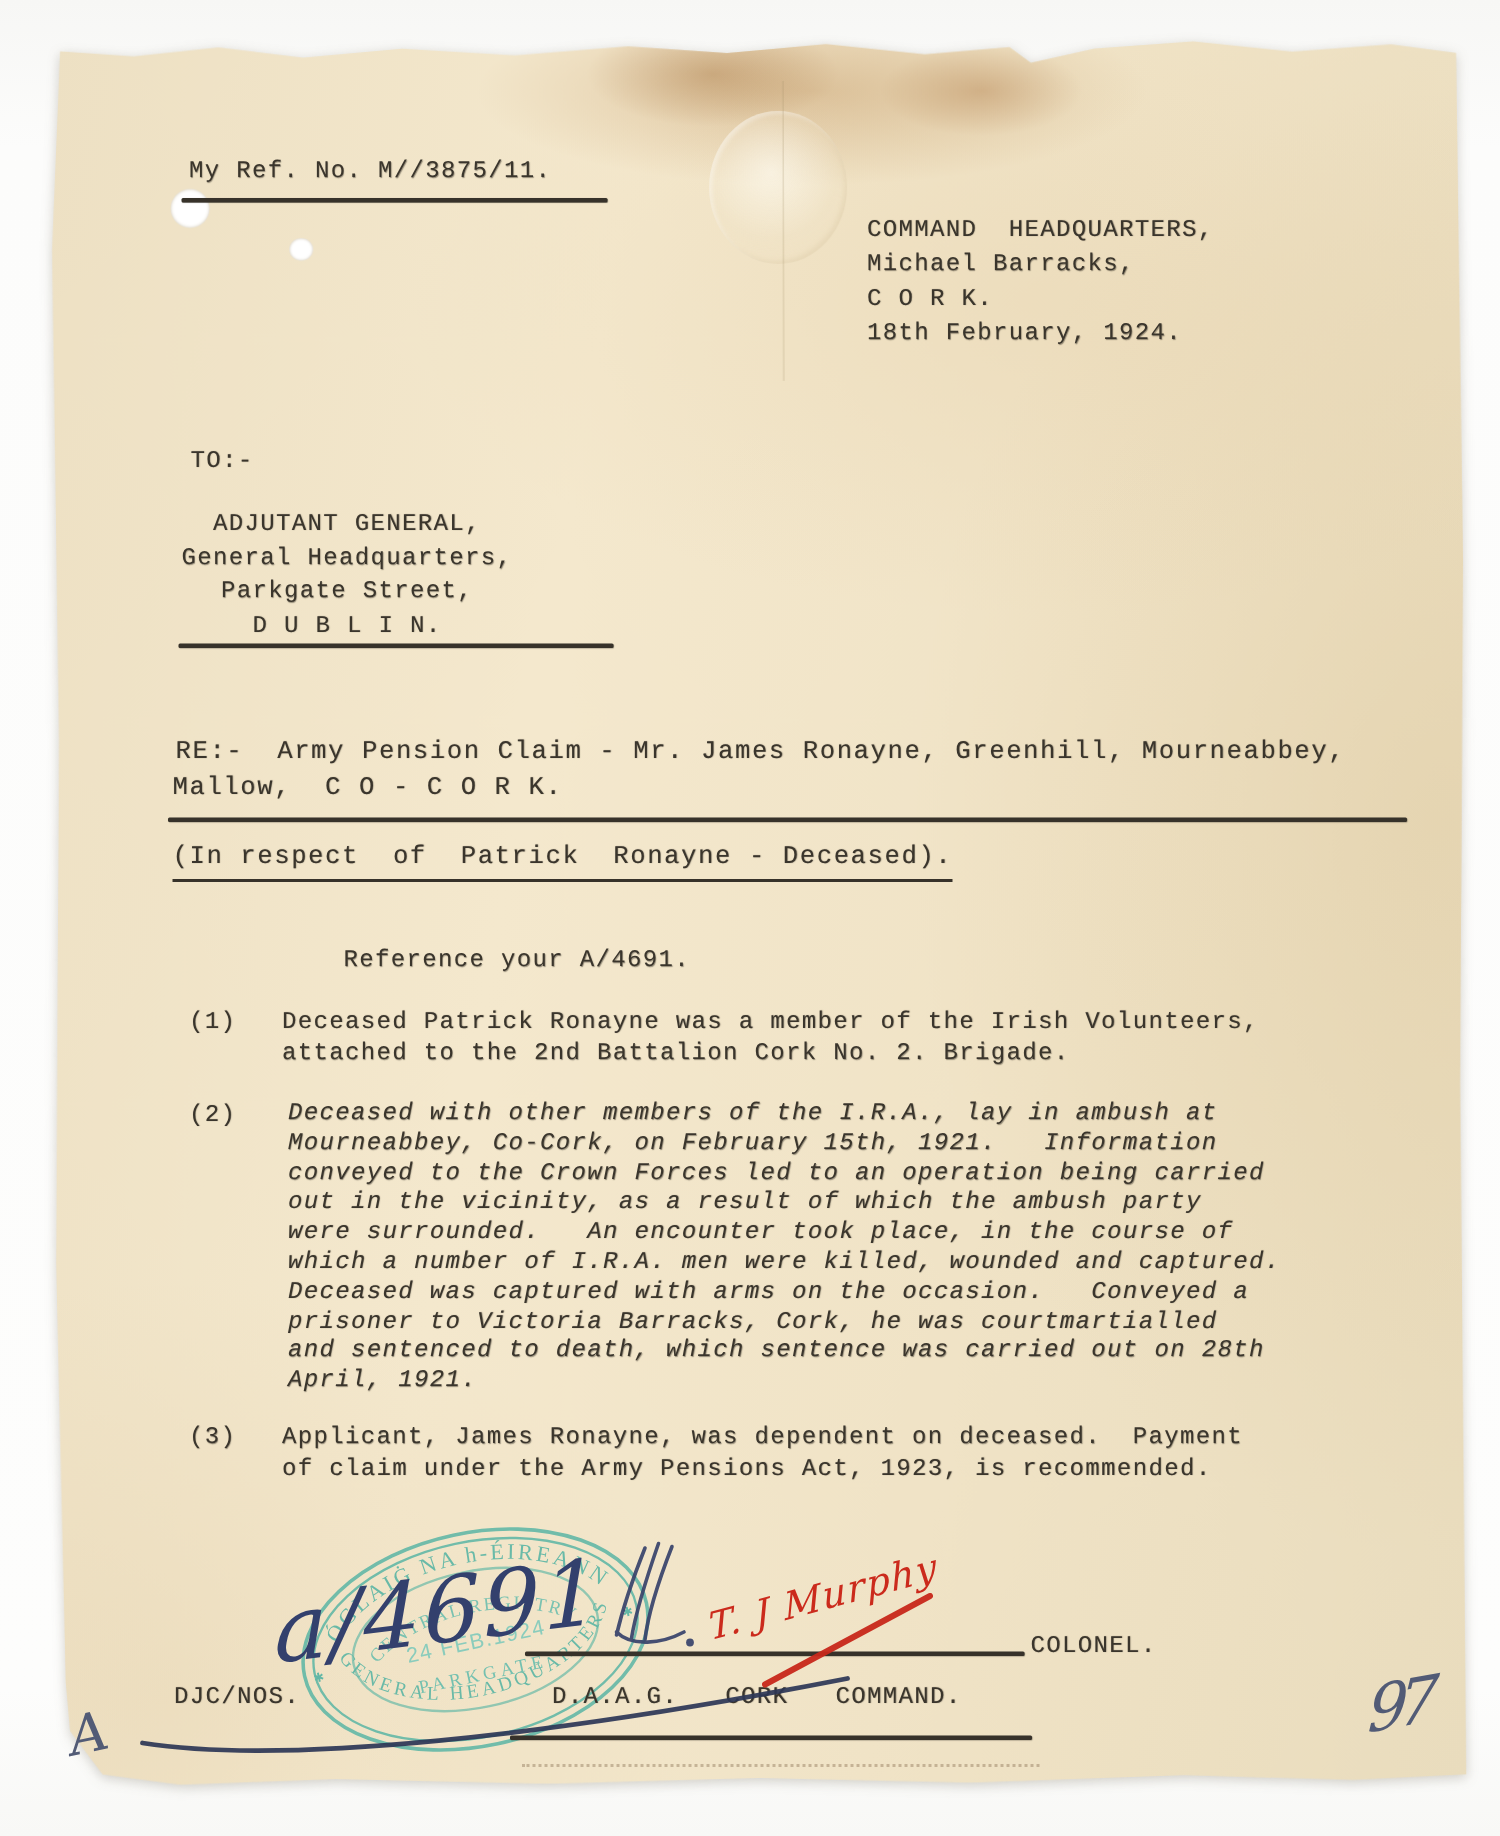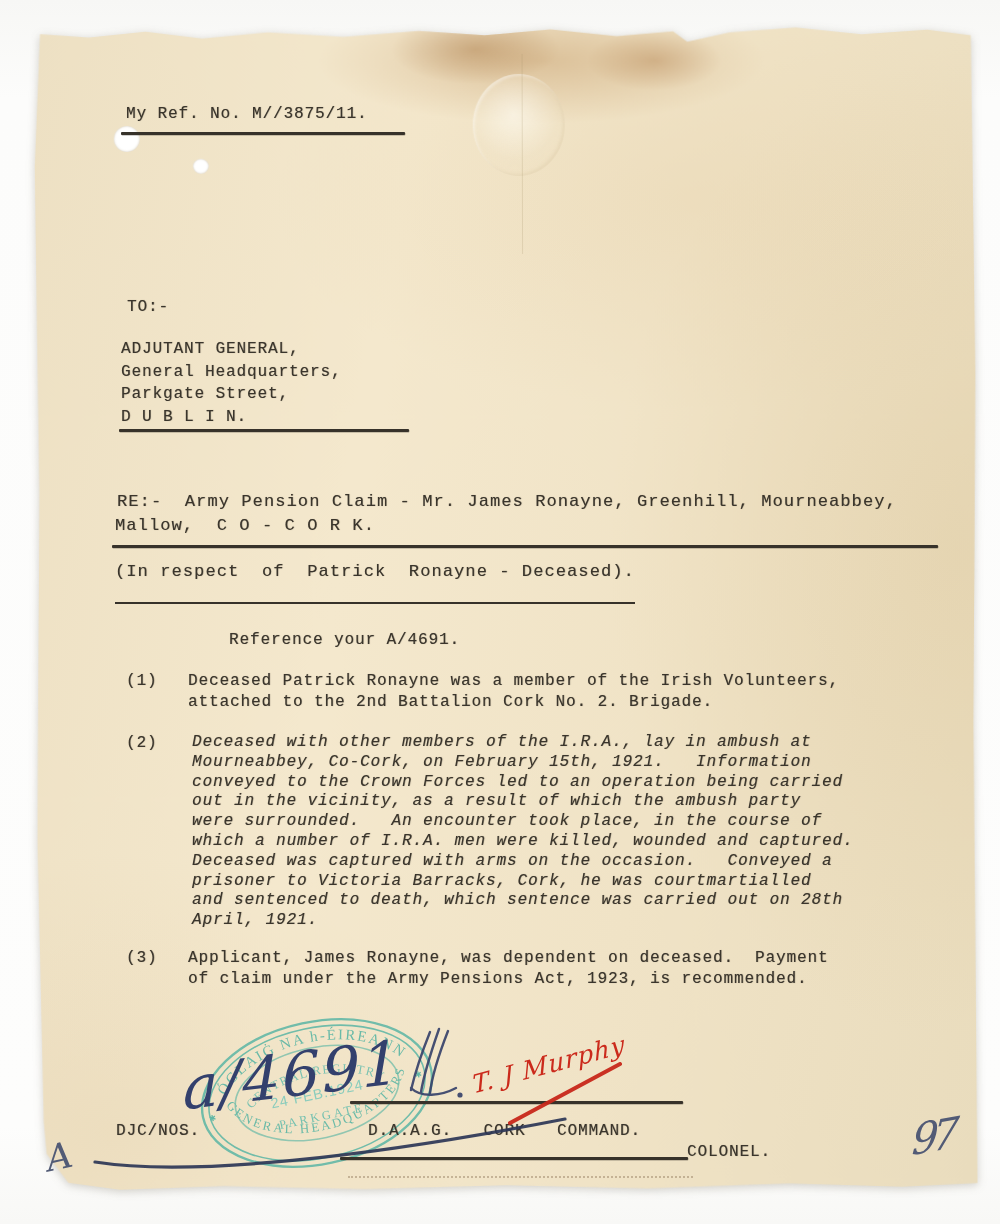--- a/index.html
+++ b/index.html
@@ -29,21 +29,21 @@
         box-shadow:inset -2px -2px 3px rgba(200,180,140,0.25), inset 2px 2px 3px rgba(255,255,255,0.5);
         opacity:0.8;}
   .crease{position:absolute;left:489px;top:28px;width:1px;height:200px;background:rgba(160,140,100,0.22);}
   .tw{position:absolute;color:#3a352c;font-size:16px;letter-spacing:0.9px;line-height:20px;
         white-space:pre-wrap;text-shadow:0.4px 0.4px 0.7px rgba(52,46,36,0.5);z-index:3;}
   .blockline{line-height:23px;}
   .rule{position:absolute;background:#37322a;z-index:3;border-radius:1px;
         box-shadow:0.4px 0.4px 0.6px rgba(52,46,36,0.45);}
   .subject{font-size:17px;letter-spacing:1.1px;}
   .centerwrap{position:absolute;text-align:left;z-index:3;}
-  .underlined-span{display:inline-block;border-bottom:2.6px solid #37322a;padding-bottom:20px;}
+  .underlined-span{display:inline-block;border-bottom:2.6px solid #37322a;padding-bottom:4px;}
   .stamp-box{position:absolute;left:188px;top:1014px;width:258px;height:158px;
         transform:rotate(-12deg);z-index:2;opacity:0.88;}
   .handwrite-blue{position:absolute;font-family:"DejaVu Serif","Liberation Serif",serif;
         font-style:italic;color:#33406d;z-index:4;}
   .handwrite-red{position:absolute;font-family:"DejaVu Serif","Liberation Serif",serif;
         font-style:italic;color:#cb2a1c;z-index:5;}
   .pencil{position:absolute;font-family:"DejaVu Serif","Liberation Serif",serif;
         font-style:italic;color:#525b76;z-index:4;}
   .dotted-line{position:absolute;border-top:2px dotted rgba(125,100,70,0.38);z-index:2;}
   .ink-overlay{position:absolute;left:40px;top:1000px;width:920px;height:210px;z-index:4;}
@@ -57,23 +57,27 @@
     <div class="paper"></div>
     <div class="seal"></div>
     <div class="crease"></div>
     <div class="hole" style="left:81px;top:99px;width:26px;height:26px;"></div>
     <div class="hole" style="left:160px;top:132px;width:16px;height:15px;"></div>
   </div>
 
   <div class="tw" style="left:126px;top:104px;">My Ref. No. M//3875/11.</div>
   <div class="rule" style="left:121px;top:132px;width:284px;height:2.6px;"></div>
 
+  <div class="tw blockline" style="left:578px;top:142px;">COMMAND  HEADQUARTERS,
+Michael Barracks,
+C O R K.
+18th February, 1924.</div>
 
   <div class="tw" style="left:127px;top:297px;">TO:-</div>
-  <div class="tw" style="left:121px;top:338px;line-height:22.5px;">ADJUTANT GENERAL,
+  <div class="tw" style="left:121px;top:338px;line-height:22.5px;text-align:center;">ADJUTANT GENERAL,
 General Headquarters,
 Parkgate Street,
 D U B L I N.</div>
   <div class="rule" style="left:119px;top:429px;width:290px;height:2.6px;"></div>
 
   <div class="tw subject" style="left:117px;top:492px;text-align:center;">RE:-  Army Pension Claim - Mr. James Ronayne, Greenhill, Mourneabbey,</div>
   <div class="centerwrap" style="left:115px;top:516px;width:822px;">
     <span class="tw subject" style="position:static;">Mallow,  C O - C O R K.</span>
   </div>
   <div class="rule" style="left:112px;top:545px;width:826px;height:3px;"></div>
@@ -143,21 +147,21 @@
       <path d="M 408,31 C 399,54 392,76 390,93"></path>
       <path d="M 371,88 C 381,98 401,96 416,88"></path>
       <circle cx="420" cy="95" r="2.6" fill="#38436b" stroke="none"></circle>
     </g>
     <path d="M 470,123 L 580,64" stroke="#c8281b" stroke-width="4" stroke-linecap="round" opacity="0.95"></path>
   </svg>
 
   <div class="handwrite-red" style="left:470px;top:1050px;font-size:25px;transform:rotate(-15deg) skewX(-10deg);letter-spacing:1px;">T. J Murphy</div>
 
   <div class="rule" style="left:350px;top:1101px;width:333px;height:3px;"></div>
-  <div class="tw" style="left:687px;top:1142px;">COLONEL.</div>
+  <div class="tw" style="left:687px;top:1087px;">COLONEL.</div>
 
   <div class="tw" style="left:116px;top:1121px;">DJC/NOS.</div>
   <div class="tw" style="left:368px;top:1121px;">D.A.A.G.   CORK   COMMAND.</div>
   <div class="rule" style="left:340px;top:1157px;width:348px;height:3.4px;"></div>
   <div class="dotted-line" style="left:348px;top:1176px;width:345px;"></div>
 
   <div class="pencil" style="left:46px;top:1136px;font-size:36px;transform:rotate(-12deg);">A</div>
   <div class="pencil" style="left:912px;top:1112px;font-size:42px;transform:rotate(-10deg) skewX(-14deg);letter-spacing:-6px;">97</div>
 
 </div>

